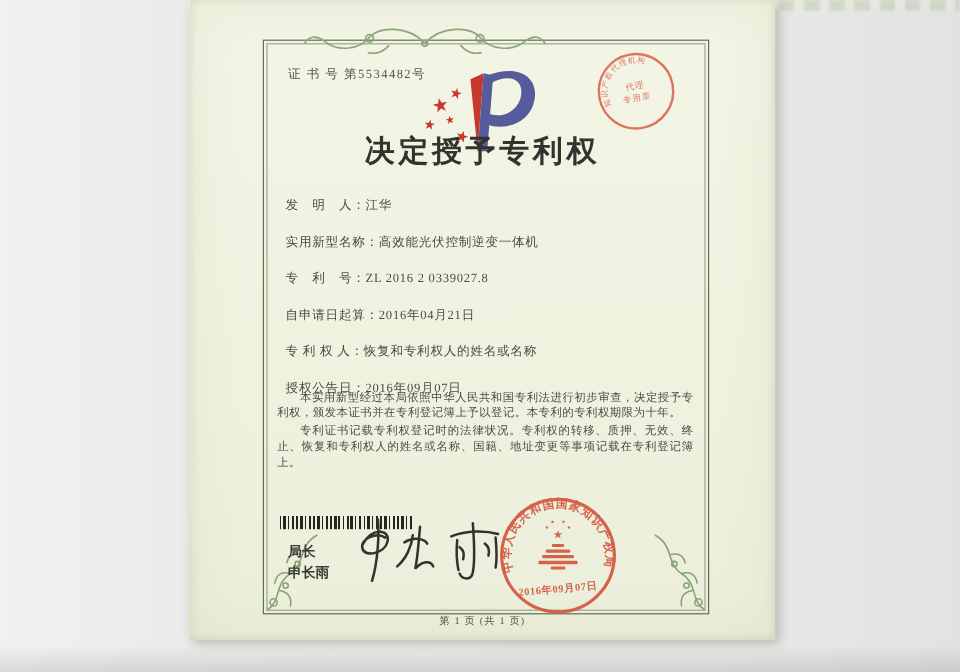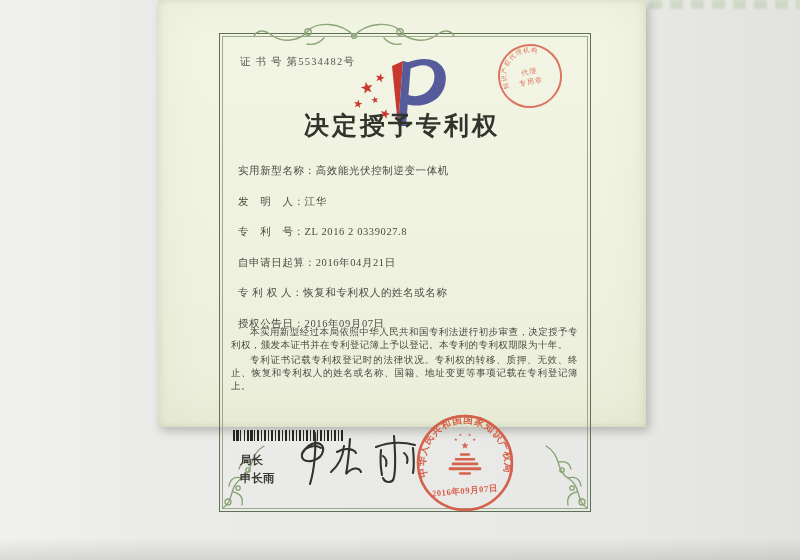--- a/index.html
+++ b/index.html
@@ -15,21 +15,21 @@
   .photo::after{
     content:"";position:absolute;left:0;right:0;bottom:0;height:22px;
     background:linear-gradient(rgba(0,0,0,0),rgba(0,0,0,0.10));
   }
   .top-strip{
     position:absolute;left:460px;top:0;width:340px;height:9px;opacity:.45;
     background:repeating-linear-gradient(90deg,#b7cba7 0 13px,#e9ebdf 13px 21px);
     filter:blur(1px);
   }
   .paper{
-    position:absolute;left:158px;top:0;width:488px;height:427px;
+    position:absolute;left:158px;top:0;width:488px;height:533px;
     background:linear-gradient(180deg,#f3f5e5 0%,#f0f2e0 60%,#ebeeda 100%);
     box-shadow:3px 4px 9px rgba(50,55,40,.28), inset 0 0 46px rgba(185,195,150,.20),
                inset -3px 0 6px rgba(120,130,100,.12), inset 3px 0 6px rgba(120,130,100,.10);
   }
   .frame{
     position:absolute;left:61px;top:33px;width:370px;height:477px;
     border:1.6px solid #5f7055;
   }
   .frame::after{content:"";position:absolute;inset:2px;border:1px solid #9aa98a;}
   .ornament-top{position:absolute;left:94px;top:19px;width:204px;height:30px;}
@@ -149,24 +149,24 @@
         <use href="#star" transform="translate(18,54) scale(0.75) rotate(8)"></use>
         <use href="#star" transform="translate(35,50) scale(0.6) rotate(-10)"></use>
         <use href="#star" transform="translate(45,64) scale(0.85) rotate(18)"></use>
       </g>
     </svg>
 
     <div class="title">决定授予专利权</div>
 
     <div class="fields">
       <div class="field-row">
+        <span>发　明　人：</span><span>江华</span>
+      </div>
+      <div class="field-row">
         <span>实用新型名称：</span><span>高效能光伏控制逆变一体机</span>
-      </div>
-      <div class="field-row">
-        <span>发　明　人：</span><span>江华</span>
       </div>
       <div class="field-row">
         <span>专　利　号：</span><span>ZL 2016 2 0339027.8</span>
       </div>
       <div class="field-row">
         <span>自申请日起算：</span><span>2016年04月21日</span>
       </div>
       <div class="field-row">
         <span>专 利 权 人：</span><span>恢复和专利权人的姓名或名称</span>
       </div>
@@ -218,14 +218,15 @@
         <use href="#star" transform="translate(59,27) scale(0.27)"></use>
         <rect x="45" y="40.5" width="10" height="2.4" rx="1"></rect>
         <rect x="40" y="45" width="20" height="2.6" rx="1"></rect>
         <rect x="37" y="49.6" width="26" height="2.6" rx="1"></rect>
         <rect x="34" y="54.2" width="32" height="2.8" rx="1"></rect>
         <rect x="44" y="59" width="12" height="2.4" rx="1"></rect>
       </g>
       <text x="50" y="80" text-anchor="middle" class="seal-date-text" transform="rotate(-5 50 78)">2016年09月07日</text>
     </svg>
 
+    <div class="footer">第 1 页 (共 1 页)</div>
   </div>
 </div>
 
 </body></html>

